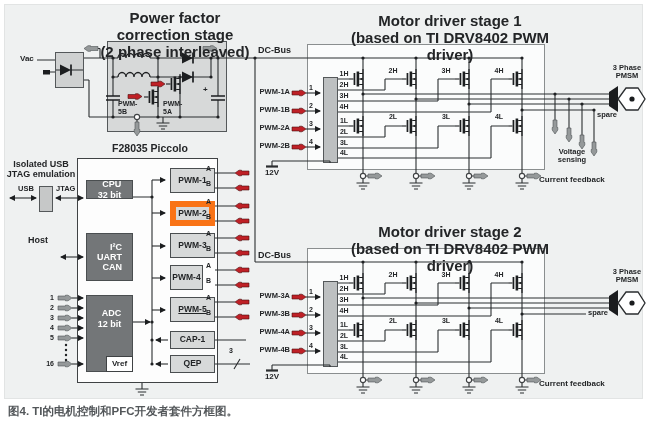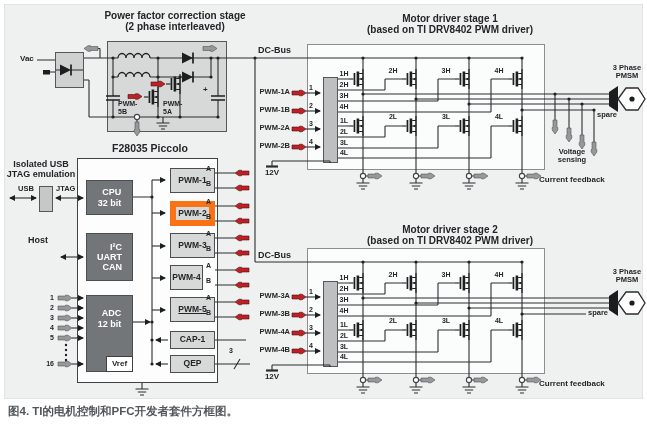--- a/index.html
+++ b/index.html
@@ -7,37 +7,37 @@
          font-family:"Liberation Sans",sans-serif;}
   .panel{position:absolute;left:4px;top:4px;width:639px;height:395px;
          background:var(--panel,#eff1f1);border:1px solid #e2e4e4;box-sizing:border-box;z-index:0;}
   .box{position:absolute;box-sizing:border-box;z-index:1;display:flex;align-items:center;
        justify-content:center;font-weight:bold;text-align:right;white-space:pre-line;
        color:#232527;line-height:1.12;}
   .lbl{position:absolute;font-weight:bold;color:#232527;line-height:1.12;
        white-space:pre-line;z-index:3;}
   .ctr{text-align:center}.rt{text-align:right}
   .f7{font-size:7px}.f75{font-size:7.5px}.f8{font-size:8px}.f85{font-size:8.5px}
-  .f9{font-size:9px}.f10{font-size:10px}.f105{font-size:10.5px}
+  .f9{font-size:9px}.f10{font-size:15px}.f105{font-size:10.5px}
   .white{color:#fff}
   svg.wires{position:absolute;left:0;top:0;z-index:2;pointer-events:none;}
   .caption{position:absolute;left:8px;top:404px;z-index:3;font-weight:bold;
            font-size:11.5px;color:var(--caption,#53575a);}
 </style>
 </head>
 <body>
 
 <div id="stage">
   <div class="panel"></div>
 
   <div class="box" style="left:55px;top:52px;width:29px;height:36px;background:#cfd1d1;border:1px solid #54585a;"></div>
   <div class="box" style="left:107px;top:41px;width:120px;height:91px;background:var(--boxgray,#d7d9d9);border:1px solid #54585a;"></div>
   <div class="box" style="left:77px;top:158px;width:141px;height:225px;background:#fdfdfd;border:1.4px solid #3f4244;"></div>
   <div class="box" style="left:39px;top:186px;width:14px;height:26px;background:#c6c8c8;border:1px solid #54585a;"></div>
-  <div class="box f9 white" style="left:86px;top:180px;width:47px;height:35px;background:var(--darkbox,#737678);border:1px solid #4a4e50;">CPU
+  <div class="box f9 white" style="left:86px;top:180px;width:47px;height:19px;background:var(--darkbox,#737678);border:1px solid #4a4e50;">CPU
 32 bit</div>
   <div class="box f9 white" style="left:86px;top:233px;width:47px;height:48px;background:var(--darkbox,#737678);border:1px solid #4a4e50;">I²C
 UART
 CAN</div>
   <div class="box f9 white" style="left:86px;top:295px;width:47px;height:77px;background:var(--darkbox,#737678);border:1px solid #4a4e50;padding-bottom:30px;">ADC
 12 bit</div>
   <div class="box f8" style="left:106px;top:356px;width:27px;height:16px;background:#fff;border:1px solid #3f4244;z-index:2;">Vref</div>
 
   <div class="box f85" style="left:170px;top:168px;width:45px;height:25px;background:var(--boxgray,#d7d9d9);border:1px solid #4a4e50;">PWM-1</div>
   <div class="box f85" style="left:170px;top:201px;width:45px;height:25px;background:var(--boxgray,#d7d9d9);border:6px solid #f97316;">PWM-2</div>

